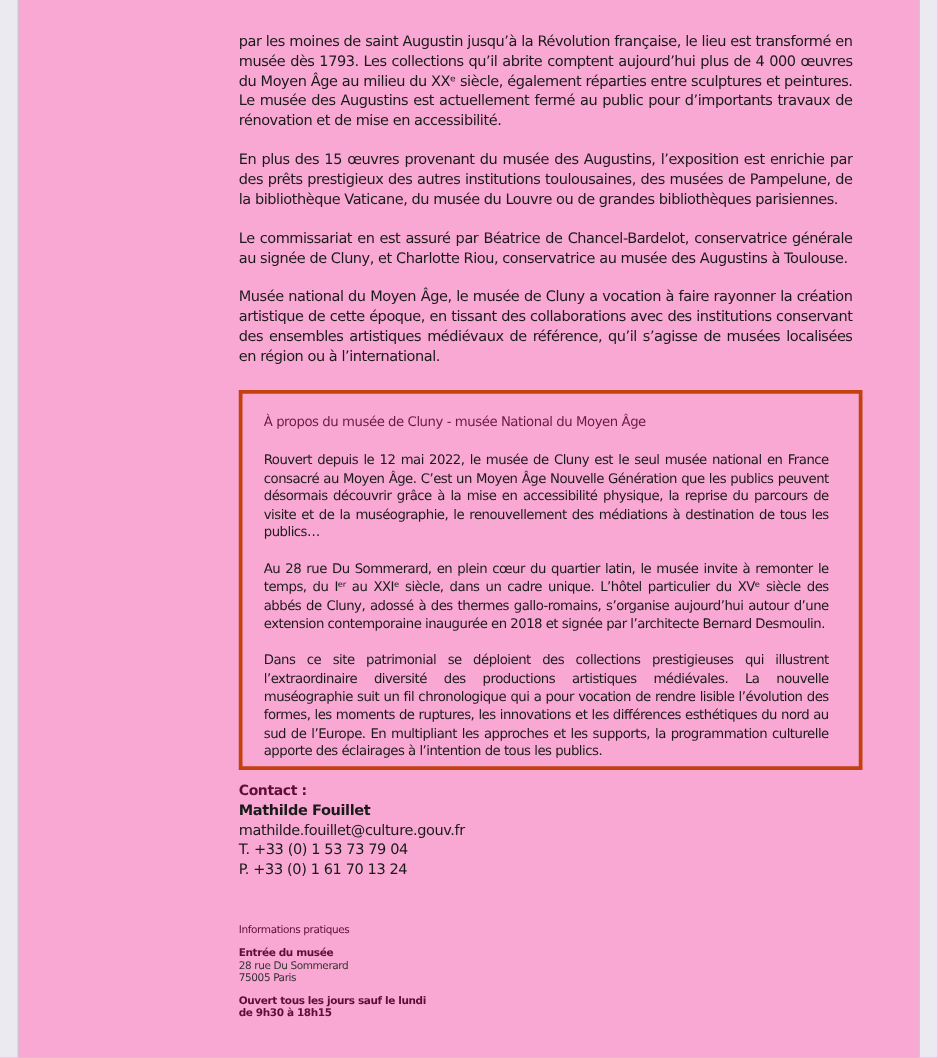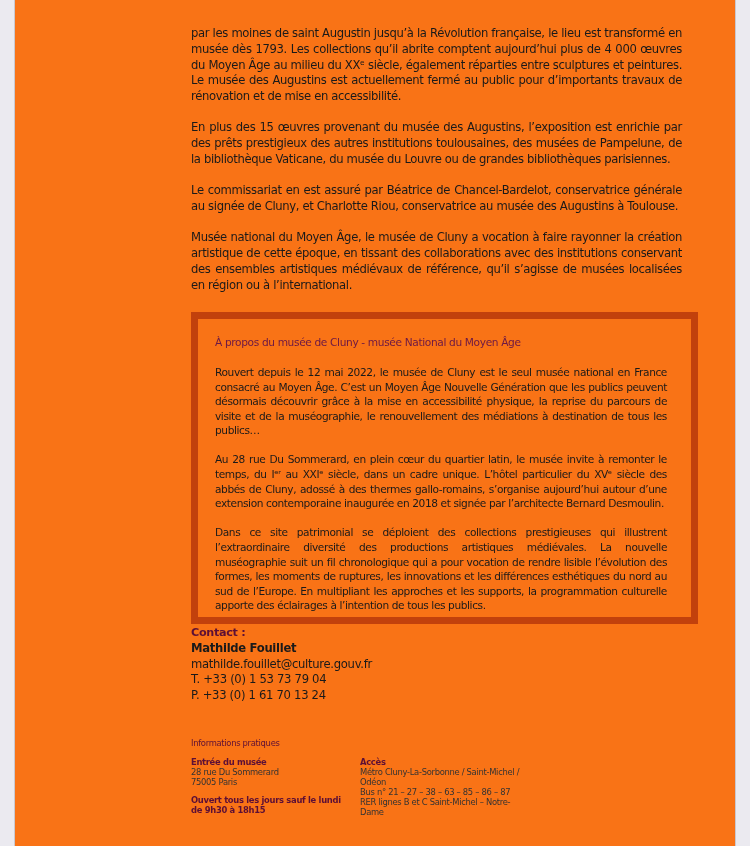--- a/index.html
+++ b/index.html
@@ -13,21 +13,21 @@
       overflow: hidden;
       position: relative;
       font-family: "DejaVu Sans", sans-serif;
     }
     .page {
       position: absolute;
       left: 15px;
       top: 0;
       width: 720px;
       height: 846px;
-      background: #f97316;
+      background: #f9a8d4;
       box-shadow: -1px 0 0 #c9c8d0, 1px 0 0 #c9c8d0;
     }
     .content {
       position: absolute;
       left: 176px;
       top: 26px;
       width: 491px;
     }
     .para {
       font-size: 11.6px;
@@ -36,21 +36,21 @@
       margin: 0 0 15.5px 0;
       text-align: justify;
       letter-spacing: -0.35px;
     }
     .about-box {
       position: absolute;
       left: 176px;
       top: 312px;
       width: 485px;
       height: 290px;
-      border: 7px solid #c2410c;
+      border: 3px solid #c2410c;
       padding: 4px;
     }
     .about-title {
       position: absolute;
       left: 17px;
       top: 17px;
       font-size: 10.6px;
       color: #6b1846;
       letter-spacing: -0.35px;
     }
@@ -143,21 +143,15 @@
 
   <div class="info-col col1">
     <div class="hd">Entrée du musée</div>
     <div>28 rue Du Sommerard</div>
     <div>75005 Paris</div>
     <div class="spacer"></div>
     <div class="hd">Ouvert tous les jours sauf le lundi</div>
     <div class="hd">de 9h30 à 18h15</div>
   </div>
 
-  <div class="info-col col2">
-    <div class="hd">Accès</div>
-    <div>Métro Cluny-La-Sorbonne / Saint-Michel / Odéon</div>
-    <div>Bus n° 21 – 27 – 38 – 63 – 85 – 86 – 87</div>
-    <div>RER lignes B et C Saint-Michel – Notre-Dame</div>
-  </div>
 
 
 </div>
 
 </body></html>

